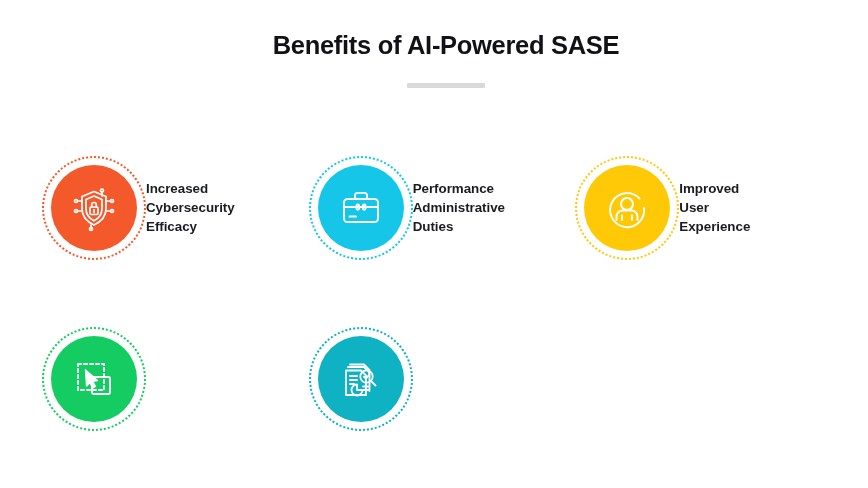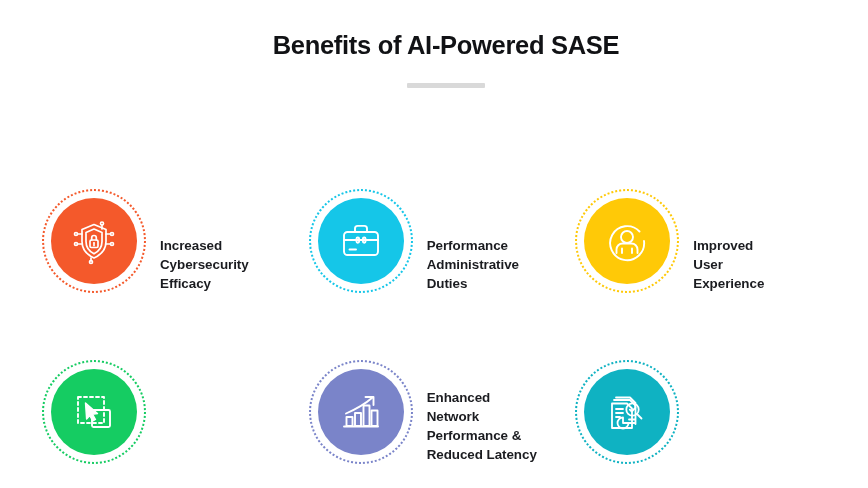--- a/index.html
+++ b/index.html
@@ -47,22 +47,21 @@
     left: 42px;
     width: 800px;
     display: grid;
     grid-template-columns: repeat(3, 1fr);
     grid-template-rows: 171px 171px;
     column-gap: 0px;
     row-gap: 0px;
   }
   .item {
     display: flex;
-    align-items: flex-end;
-    gap: 14px;
+    align-items: center;
     padding-right: 6px;
   }
 
   
   .badge {
     position: relative;
     flex: 0 0 auto;
     width: 104px;
     height: 104px;
     display: flex;
@@ -191,41 +190,20 @@
         <span class="glyph">
           <svg viewBox="0 0 48 48" fill="none" stroke="#ffffff" stroke-width="1.9" stroke-linecap="round" stroke-linejoin="round">
             <rect x="8" y="9" width="26" height="26" stroke-dasharray="3 3"></rect>
             <rect x="22" y="22" width="18" height="17" rx="1.5"></rect>
             <path d="M15.5 15 L27.5 25.5 L22.5 26.2 L25.5 31.5 L22.8 33 L19.8 27.6 L16.6 31 Z" fill="#ffffff" stroke="#ffffff" stroke-width="1.4"></path>
           </svg>
         </span>
       </div>
     </div>
 
-    <div class="item">
-      <div class="badge" style="color:#7A84C9">
-        <div class="ring"></div>
-        <div class="disc"></div>
-        <span class="glyph">
-          <svg viewBox="0 0 48 48" fill="none" stroke="#ffffff" stroke-width="1.9" stroke-linecap="round" stroke-linejoin="round">
-            <path d="M7 38.5 H41"></path>
-            <rect x="9.5" y="29" width="6" height="9"></rect>
-            <rect x="18" y="25" width="6" height="13"></rect>
-            <rect x="26.5" y="17.5" width="6" height="20.5"></rect>
-            <rect x="34.5" y="22.5" width="6" height="15.5"></rect>
-            <path d="M9 25.5 C17 22 27 17 35.5 9.5"></path>
-            <path d="M28.5 9 H36.5 V17"></path>
-          </svg>
-        </span>
-      </div>
-      <div class="label">Enhanced
-Network
-Performance &amp;
-Reduced Latency</div>
-    </div>
 
     <div class="item">
       <div class="badge" style="color:#0FB2C2">
         <div class="ring"></div>
         <div class="disc"></div>
         <span class="glyph">
           <svg viewBox="0 0 48 48" fill="none" stroke="#ffffff" stroke-width="1.8" stroke-linecap="round" stroke-linejoin="round">
             <path d="M11 12 h16 l5 5 v1"></path>
             <path d="M9 15.5 h15 l5 5 V40 H9 Z"></path>
             <path d="M13 9.5 h14 l5.5 5.5 V36"></path>

